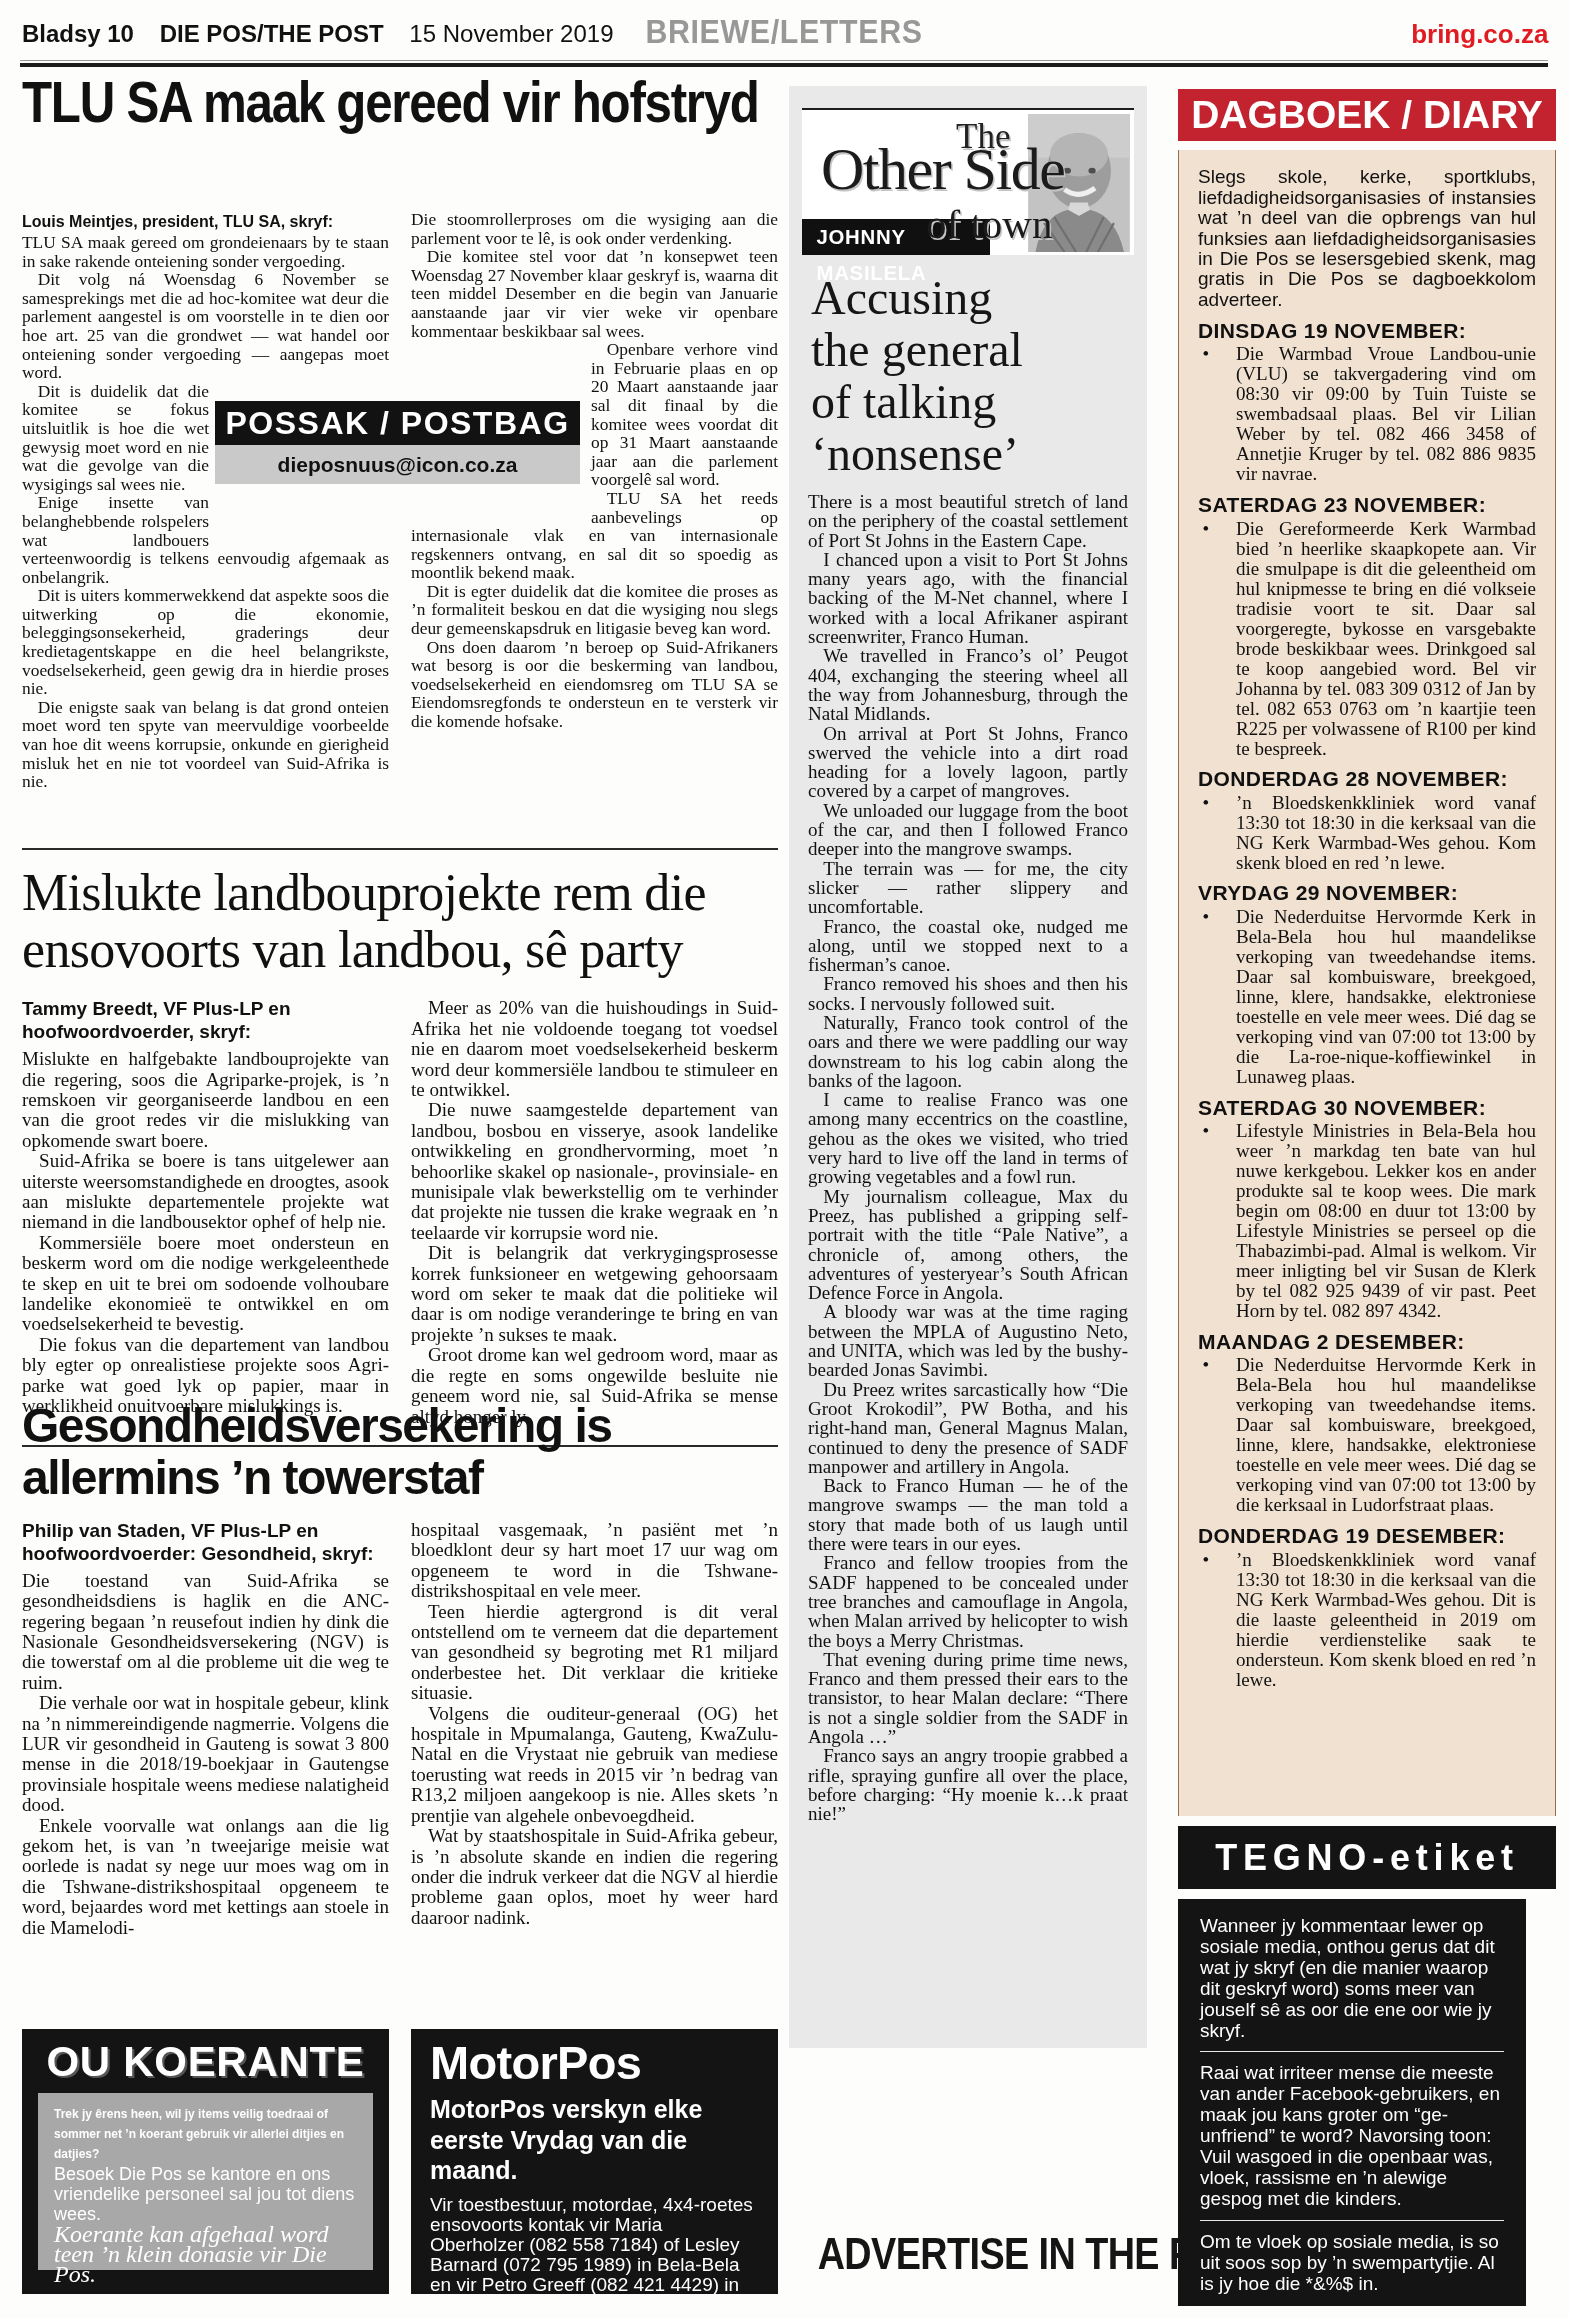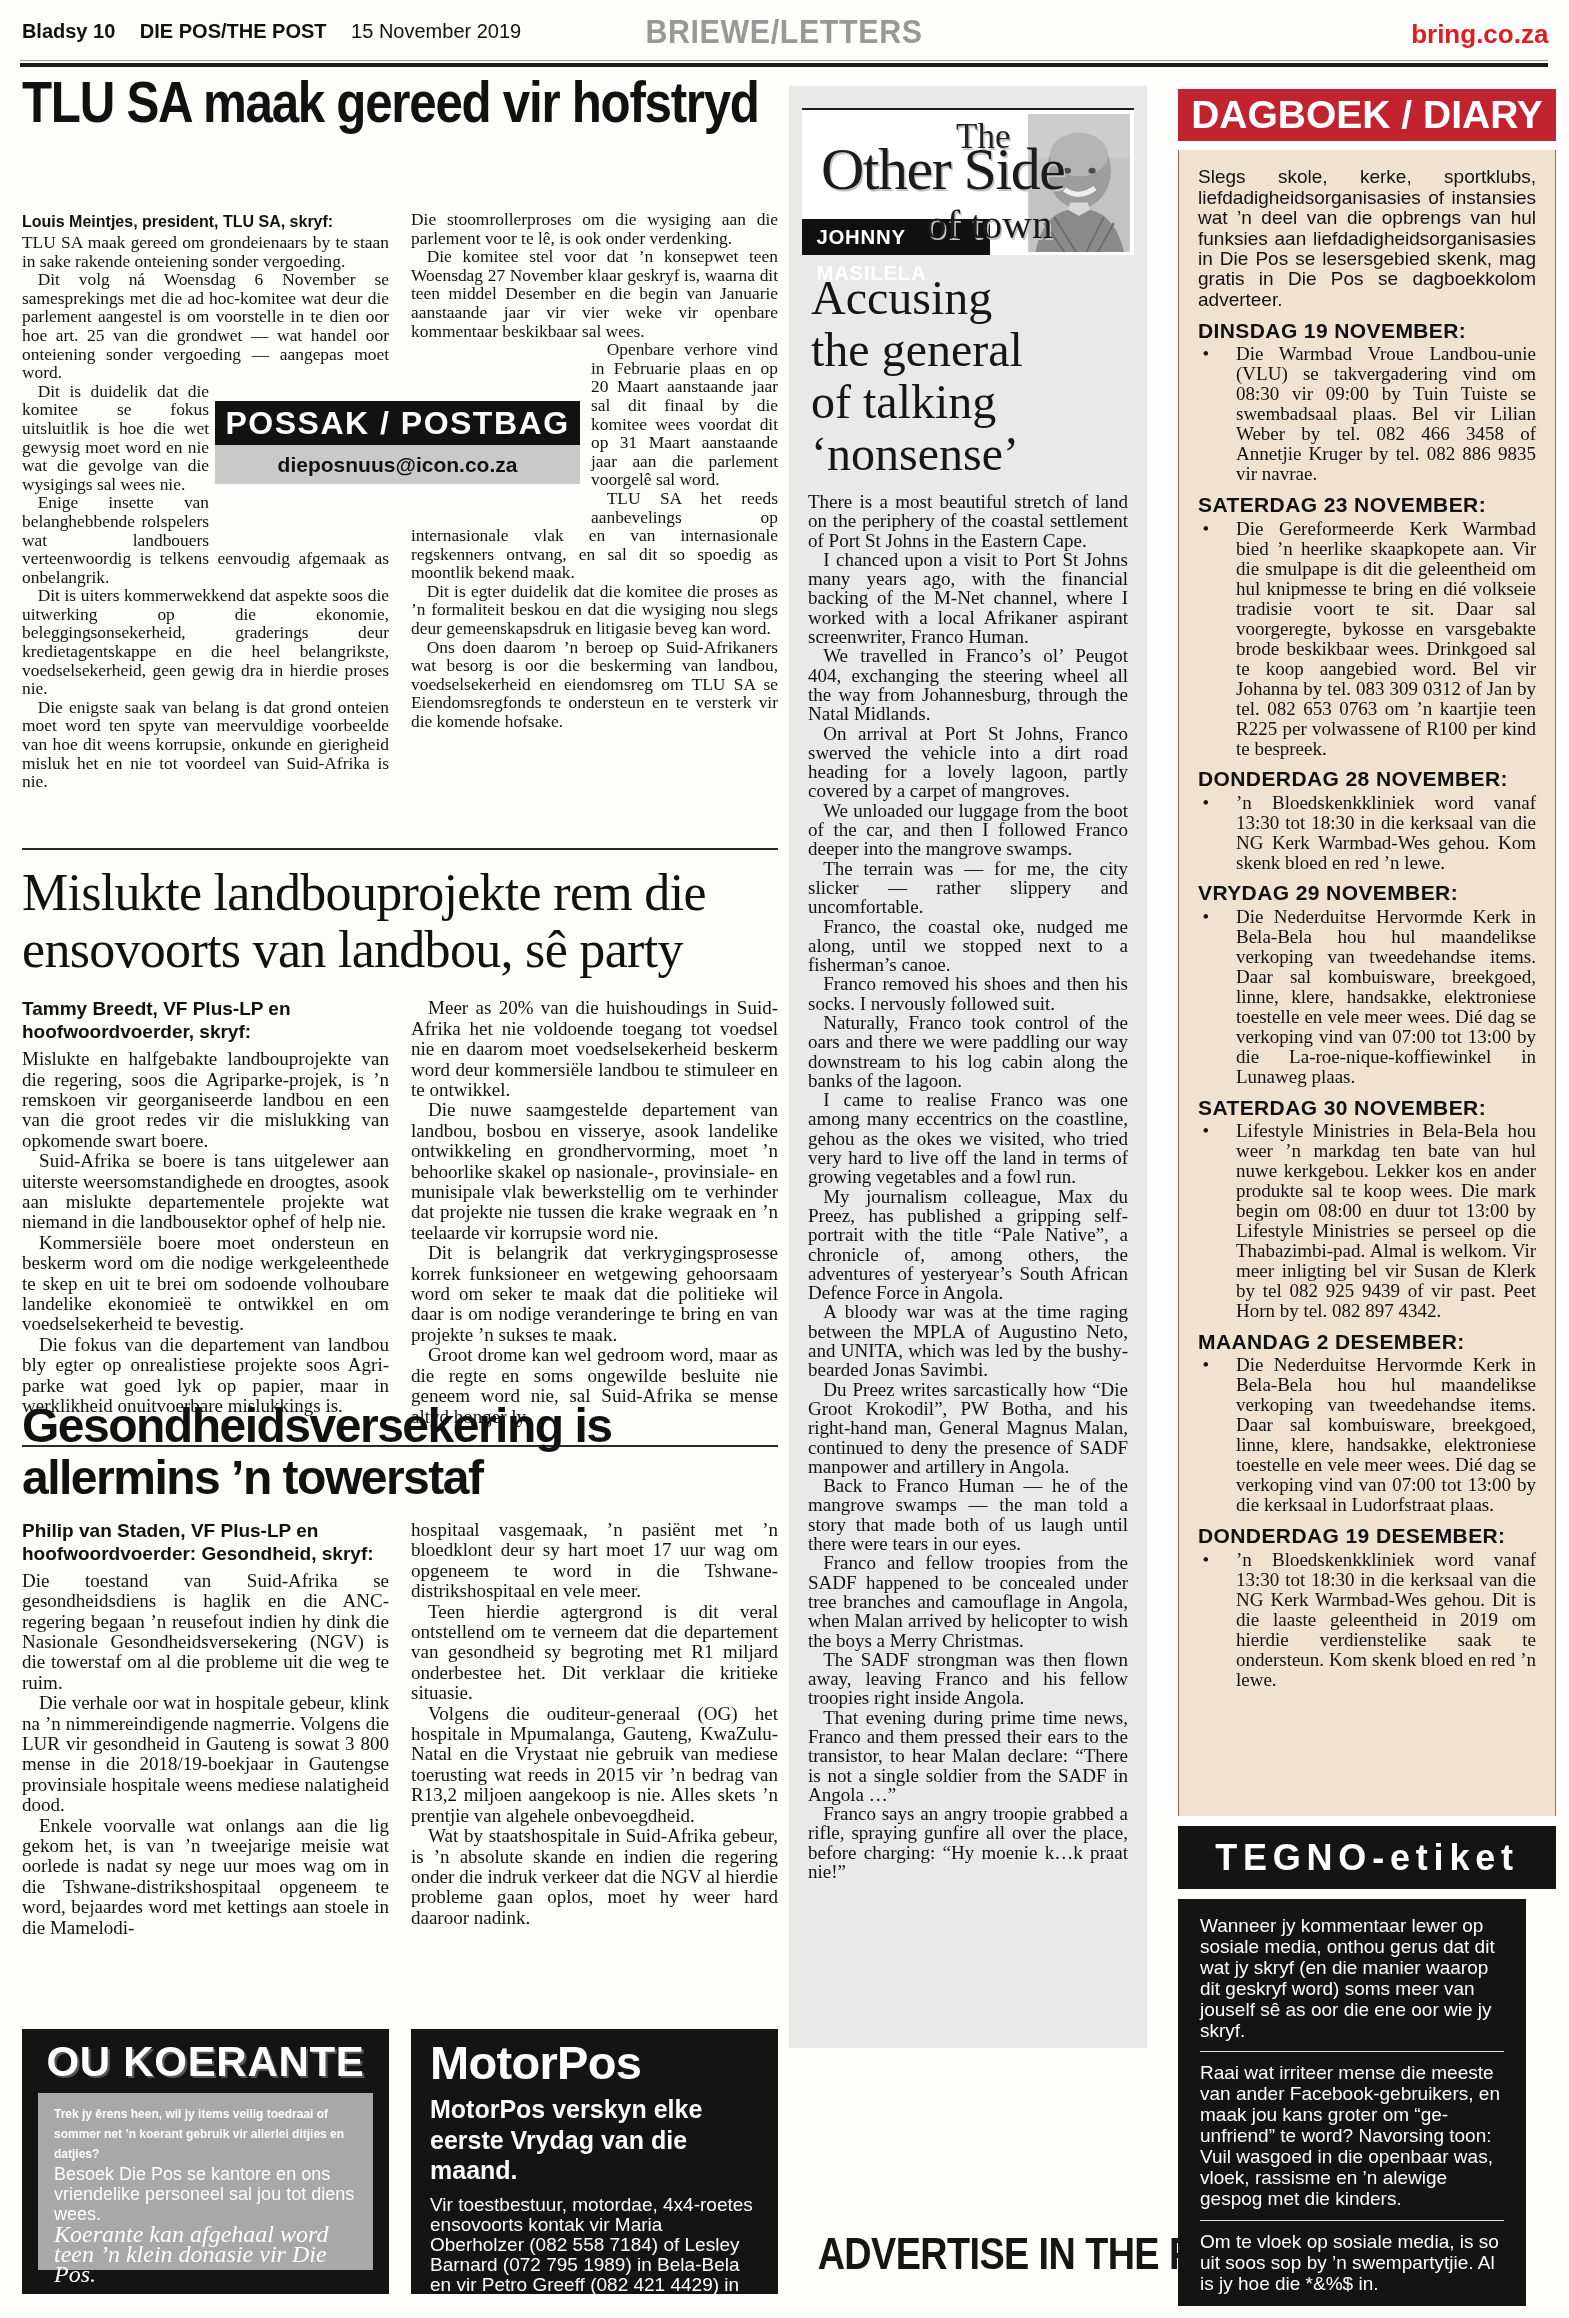--- a/index.html
+++ b/index.html
@@ -1,20 +1,20 @@
 <!DOCTYPE html>
 <html lang="af" style="font-size:11.6px"><head>
 <meta charset="utf-8">
 <style>
   html,body{margin:0;padding:0;background:#d8d8d8;}
   .page{position:relative;width:1569px;height:2319px;background:#fdfdfc;overflow:hidden;
         font-family:"Liberation Serif",serif;color:#111;}
   
   .hdr{position:absolute;left:20.4px;top:11.6px;width:1528px;height:42px;}
-  .hdr-left{position:absolute;left:1.5px;top:8.7px;font-family:"Liberation Sans",sans-serif;font-size:20px;white-space:nowrap;}
+  .hdr-left{position:absolute;left:1.5px;top:8.7px;font-family:"Liberation Sans",sans-serif;font-size:24px;white-space:nowrap;}
   .hdr-left b{margin-right:19px;}
   .hdr-center{position:absolute;left:50%;top:1.5px;transform:translateX(-50%) scaleX(.92);
       font:bold 33px/38px "Liberation Sans",sans-serif;color:#989898;letter-spacing:0.7px;white-space:nowrap;}
   .hdr-right{position:absolute;right:0;top:7.3px;font:bold 26px "Liberation Sans",sans-serif;color:#e01b22;}
   .hdr-rule{position:absolute;left:20.4px;top:60px;width:1528px;border-top:1.5px solid #999;border-bottom:4.4px solid #1c1c1c;height:1.5px;}
   
   .cols{display:flex;gap:22px;}
   .col{width:367px;text-align:justify;hyphens:auto;}
   .byline{font-family:"Liberation Sans",sans-serif;font-weight:bold;text-align:left;}
   .col p{margin:0;text-indent:.9em;}
@@ -235,21 +235,20 @@
       <p>The terrain was — for me, the city slicker — rather slippery and uncomfortable.</p>
       <p>Franco, the coastal oke, nudged me along, until we stopped next to a fisherman’s canoe.</p>
       <p>Franco removed his shoes and then his socks. I nervously followed suit.</p>
       <p>Naturally, Franco took control of the oars and there we were paddling our way downstream to his log cabin along the banks of the lagoon.</p>
       <p>I came to realise Franco was one among many eccentrics on the coastline, gehou as the okes we visited, who tried very hard to live off the land in terms of growing vegetables and a fowl run.</p>
       <p>My journalism colleague, Max du Preez, has published a gripping self-portrait with the title “Pale Native”, a chronicle of, among others, the adventures of yesteryear’s South African Defence Force in Angola.</p>
       <p>A bloody war was at the time raging between the MPLA of Augustino Neto, and UNITA, which was led by the bushy-bearded Jonas Savimbi.</p>
       <p>Du Preez writes sarcastically how “Die Groot Krokodil”, PW Botha, and his right-hand man, General Magnus Malan, continued to deny the presence of SADF manpower and artillery in Angola.</p>
       <p>Back to Franco Human — he of the mangrove swamps — the man told a story that made both of us laugh until there were tears in our eyes.</p>
       <p>Franco and fellow troopies from the SADF happened to be concealed under tree branches and camouflage in Angola, when Malan arrived by helicopter to wish the boys a Merry Christmas.</p>
-      <p>The SADF strongman was then flown away, leaving Franco and his fellow troopies right inside Angola.</p>
       <p>That evening during prime time news, Franco and them pressed their ears to the transistor, to hear Malan declare: “There is not a single soldier from the SADF in Angola …”</p>
       <p>Franco says an angry troopie grabbed a rifle, spraying gunfire all over the place, before charging: “Hy moenie k…k praat nie!”</p>
     </div>
   </div>
 
   <div class="advert">
     <div class="advert-inner">ADVERTISE IN THE POST</div>
   </div>
 
   <div class="diary-head">DAGBOEK / DIARY</div>

